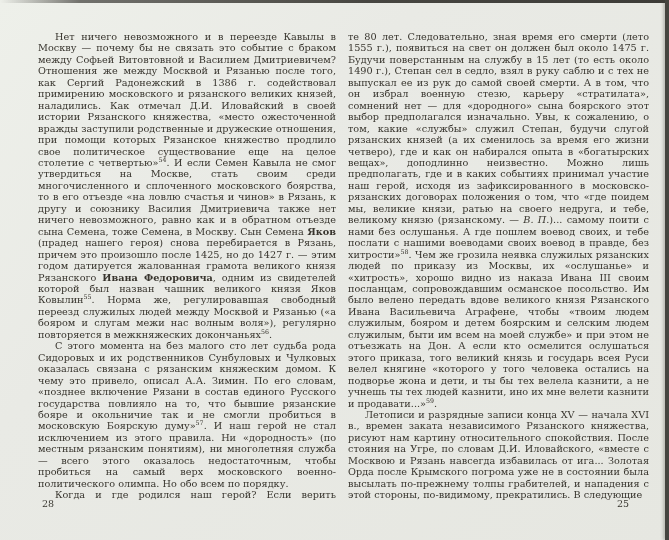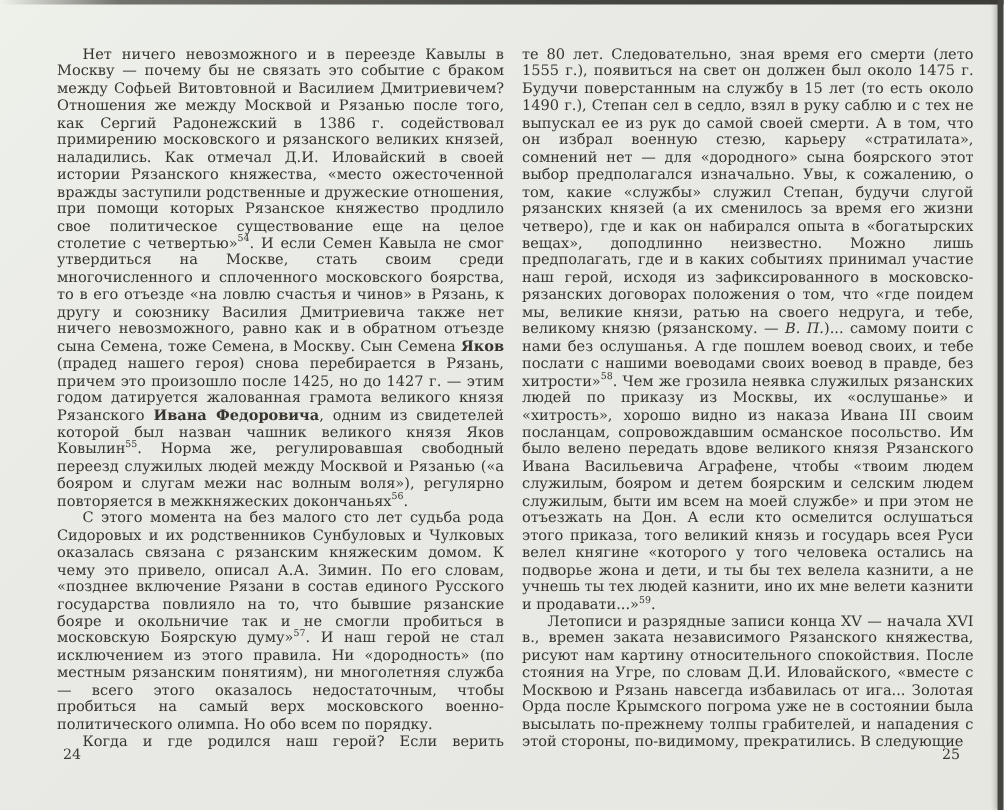--- a/index.html
+++ b/index.html
@@ -57,36 +57,36 @@
     vertical-align: super;
     letter-spacing: 0;
   }
   .page-number {
     position: absolute;
     top: 498px;
     font-size: 9.5px;
     color: #3a3831;
   }
   .page-number-left  { left: 42px; }
-  .page-number-right { left: 290px; }
+  .page-number-right { left: 279px; }
 </style>
 </head>
 <body>
 
 <div class="book">
   <div class="scan-edge-top"></div>
   <div class="scan-edge-right"></div>
 
   <div class="page page-left">
     <div class="text-block" id="left-paragraphs">
         <p class="para indent"><span>Нет ничего невозможного и в переезде Кавылы в Москву — почему бы не связать это событие с браком между Софьей Витовтовной и Василием Дмитриевичем? Отношения же между Москвой и Рязанью после того, как Сергий Радонежский в 1386 г. содействовал примирению московского и рязанского великих князей, наладились. Как отмечал Д.И. Иловайский в своей истории Рязанского княжества, «место ожесточенной вражды заступили родственные и дружеские отношения, при помощи которых Рязанское княжество продлило свое политическое существование еще на целое столетие с четвертью»</span><sup>54</sup><span>. И если Семен Кавыла не смог утвердиться на Москве, стать своим среди многочисленного и сплоченного московского боярства, то в его отъезде «на ловлю счастья и чинов» в Рязань, к другу и союзнику Василия Дмитриевича также нет ничего невозможного, равно как и в обратном отъезде сына Семена, тоже Семена, в Москву. Сын Семена </span><span style="font-weight: bold;">Яков</span><span> (прадед нашего героя) снова перебирается в Рязань, причем это произошло после 1425, но до 1427 г. — этим годом датируется жалованная грамота великого князя Рязанского </span><span style="font-weight: bold;">Ивана Федоровича</span><span>, одним из свидетелей которой был назван чашник великого князя Яков Ковылин</span><sup>55</sup><span>. Норма же, регулировавшая свободный переезд служилых людей между Москвой и Рязанью («а бояром и слугам межи нас волным воля»), регулярно повторяется в межкняжеских докончаньях</span><sup>56</sup><span>.</span></p>
         <p class="para indent"><span>С этого момента на без малого сто лет судьба рода Сидоровых и их родственников Сунбуловых и Чулковых оказалась связана с рязанским княжеским домом. К чему это привело, описал А.А. Зимин. По его словам, «позднее включение Рязани в состав единого Русского государства повлияло на то, что бывшие рязанские бояре и окольничие так и не смогли пробиться в московскую Боярскую думу»</span><sup>57</sup><span>. И наш герой не стал исключением из этого правила. Ни «дородность» (по местным рязанским понятиям), ни многолетняя служба — всего этого оказалось недостаточным, чтобы пробиться на самый верх московского военно-политического олимпа. Но обо всем по порядку.</span></p>
         <p class="para indent"><span>Когда и где родился наш герой? Если верить «Истории» князя Курбского, то Степан Сидоров скончался в возрас-</span></p>
       </div>
-    <div class="page-number page-number-left">24</div>
+    <div class="page-number page-number-left">28</div>
   </div>
 
   <div class="page page-right">
     <div class="text-block" id="right-paragraphs">
         <p class="para"><span>те 80 лет. Следовательно, зная время его смерти (лето 1555 г.), появиться на свет он должен был около 1475 г. Будучи поверстанным на службу в 15 лет (то есть около 1490 г.), Степан сел в седло, взял в руку саблю и с тех не выпускал ее из рук до самой своей смерти. А в том, что он избрал военную стезю, карьеру «стратилата», сомнений нет — для «дородного» сына боярского этот выбор предполагался изначально. Увы, к сожалению, о том, какие «службы» служил Степан, будучи слугой рязанских князей (а их сменилось за время его жизни четверо), где и как он набирался опыта в «богатырских вещах», доподлинно неизвестно. Можно лишь предполагать, где и в каких событиях принимал участие наш герой, исходя из зафиксированного в московско-рязанских договорах положения о том, что «где поидем мы, великие князи, ратью на своего недруга, и тебе, великому князю (рязанскому. — </span><span style="font-style: italic;">В. П.</span><span>)... самому поити с нами без ослушанья. А где пошлем воевод своих, и тебе послати с нашими воеводами своих воевод в правде, без хитрости»</span><sup>58</sup><span>. Чем же грозила неявка служилых рязанских людей по приказу из Москвы, их «ослушанье» и «хитрость», хорошо видно из наказа Ивана III своим посланцам, сопровождавшим османское посольство. Им было велено передать вдове великого князя Рязанского Ивана Васильевича Аграфене, чтобы «твоим людем служилым, бояром и детем боярским и селским людем служилым, быти им всем на моей службе» и при этом не отъезжать на Дон. А если кто осмелится ослушаться этого приказа, того великий князь и государь всея Руси велел княгине «которого у того человека остались на подворье жона и дети, и ты бы тех велела казнити, а не учнешь ты тех людей казнити, ино их мне велети казнити и продавати...»</span><sup>59</sup><span>.</span></p>
         <p class="para indent"><span>Летописи и разрядные записи конца XV — начала XVI в., времен заката независимого Рязанского княжества, рисуют нам картину относительного спокойствия. После стояния на Угре, по словам Д.И. Иловайского, «вместе с Москвою и Рязань навсегда избавилась от ига... Золотая Орда после Крымского погрома уже не в состоянии была высылать по-прежнему толпы грабителей, и нападения с этой стороны, по-видимому, прекратились. В следующие</span></p>
       </div>
     <div class="page-number page-number-right">25</div>
   </div>
 </div>

